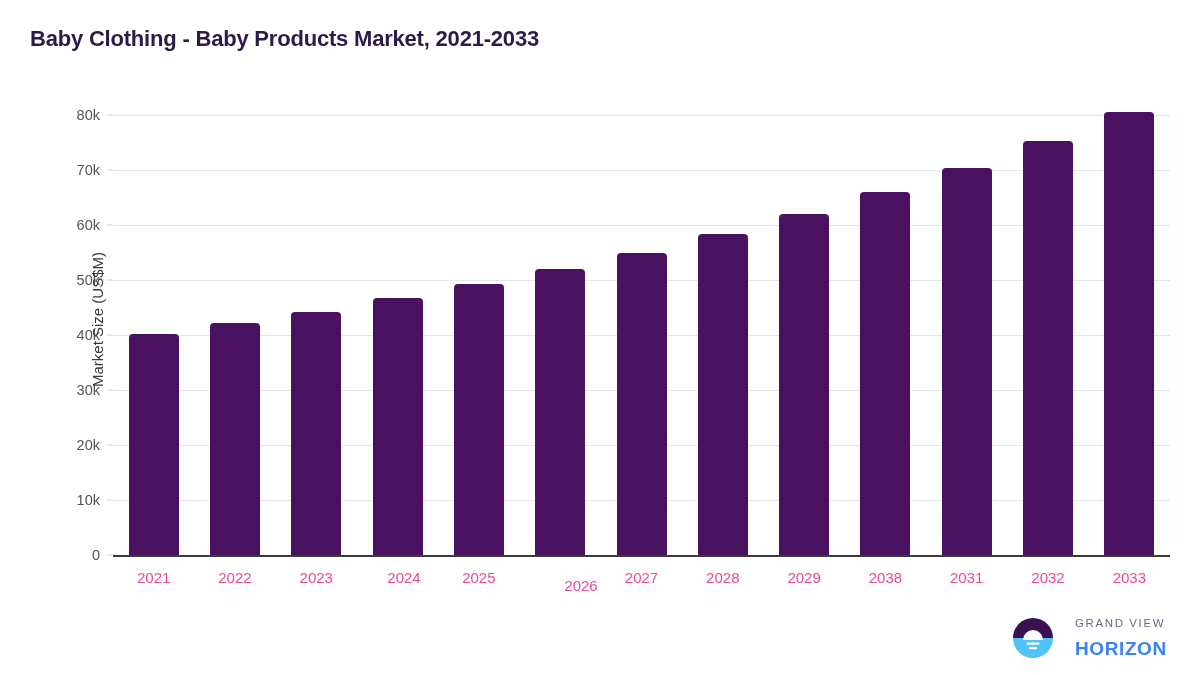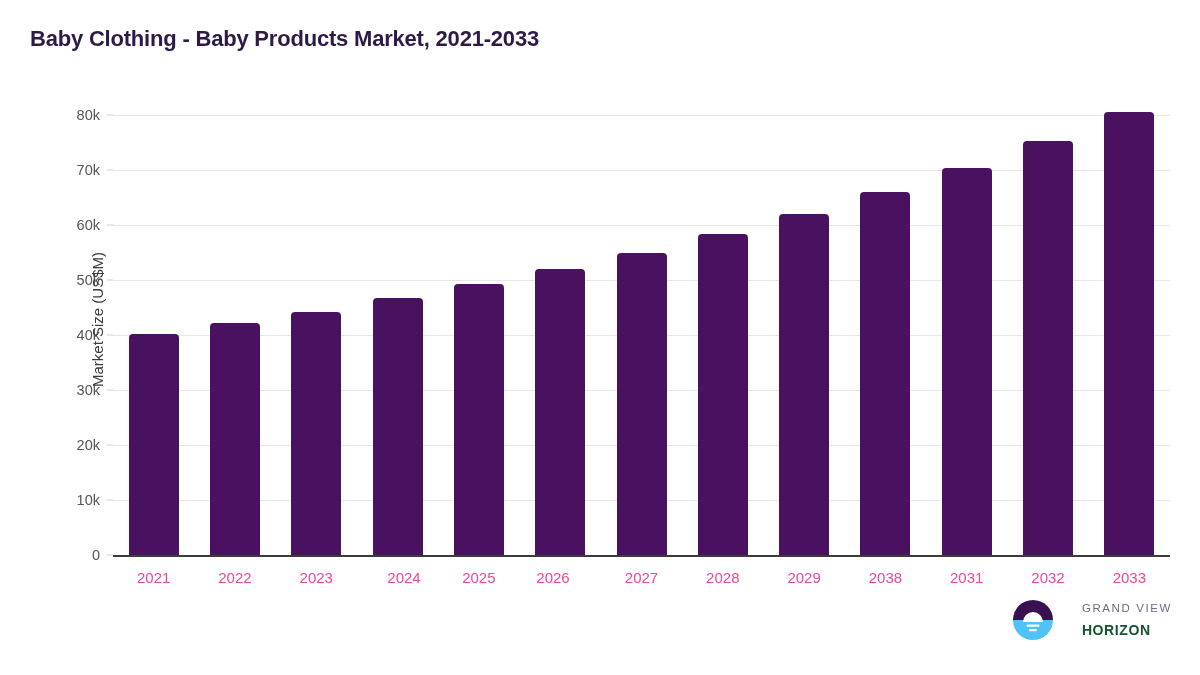--- a/index.html
+++ b/index.html
@@ -119,49 +119,48 @@
     left: 30px;
     top: 629px;
     font-size: 13.5px;
     color: #a9a9a9;
     white-space: nowrap;
   }
 
   .logo {
     position: absolute;
     left: 1012px;
-    top: 598px;
+    top: 616px;
     width: 160px;
     height: 44px;
     display: flex;
     align-items: center;
-    gap: 10px;
-    justify-content: space-between;
+    gap: 21px;
   }
   .logo-mark {
     width: 42px;
     height: 42px;
     flex: 0 0 42px;
   }
   .logo-text {
     display: flex;
     flex-direction: column;
     justify-content: center;
     line-height: 1;
   }
   .logo-top {
     font-size: 11.5px;
     letter-spacing: 1.6px;
     color: #6d6a86;
     font-weight: normal;
   }
   .logo-bottom {
-    font-size: 14px;
+    font-size: 19px;
     letter-spacing: 0.6px;
-    color: #14532d;
+    color: #3b82f6;
     font-weight: bold;
     margin-top: 9px;
   }
 </style>
 </head>
 <body>
 
 <div id="page">
 
   <div class="chart-title">Baby Clothing - Baby Products Market, 2021-2033</div>
@@ -220,21 +219,21 @@
       </div>
 
     <div class="axis-baseline"></div>
 
     <div id="x-ticks">
         <div class="x-tick-label" style="left: 40.6538px;">2021</div>
         <div class="x-tick-label" style="left: 121.962px;">2022</div>
         <div class="x-tick-label" style="left: 203.269px;">2023</div>
         <div class="x-tick-label" style="left: 291px;">2024</div>
         <div class="x-tick-label" style="left: 365.885px;">2025</div>
-        <div class="x-tick-label" style="left: 440px;">2026</div>
+        <div class="x-tick-label" style="left: 468px; margin-top: 8px;">2026</div>
         <div class="x-tick-label" style="left: 528.5px;">2027</div>
         <div class="x-tick-label" style="left: 609.808px;">2028</div>
         <div class="x-tick-label" style="left: 691.115px;">2029</div>
         <div class="x-tick-label" style="left: 772.423px;">2038</div>
         <div class="x-tick-label" style="left: 853.731px;">2031</div>
         <div class="x-tick-label" style="left: 935.038px;">2032</div>
         <div class="x-tick-label" style="left: 1016.35px;">2033</div>
       </div>
 
   </div>

